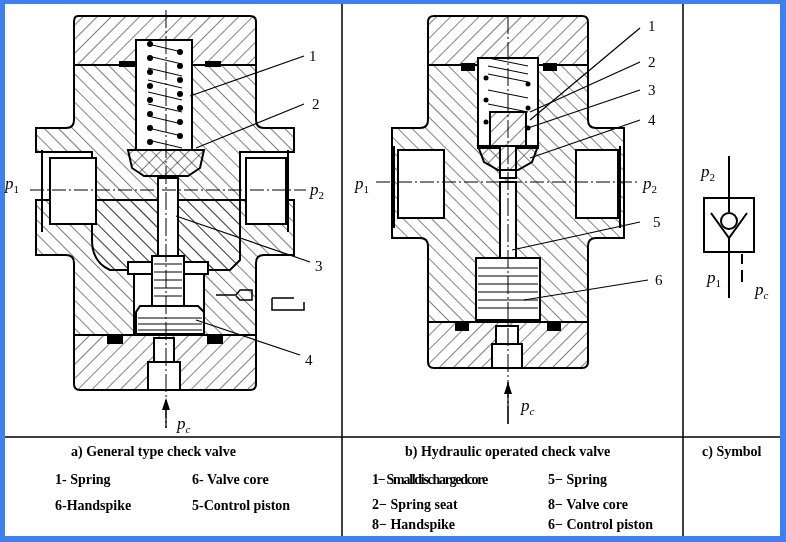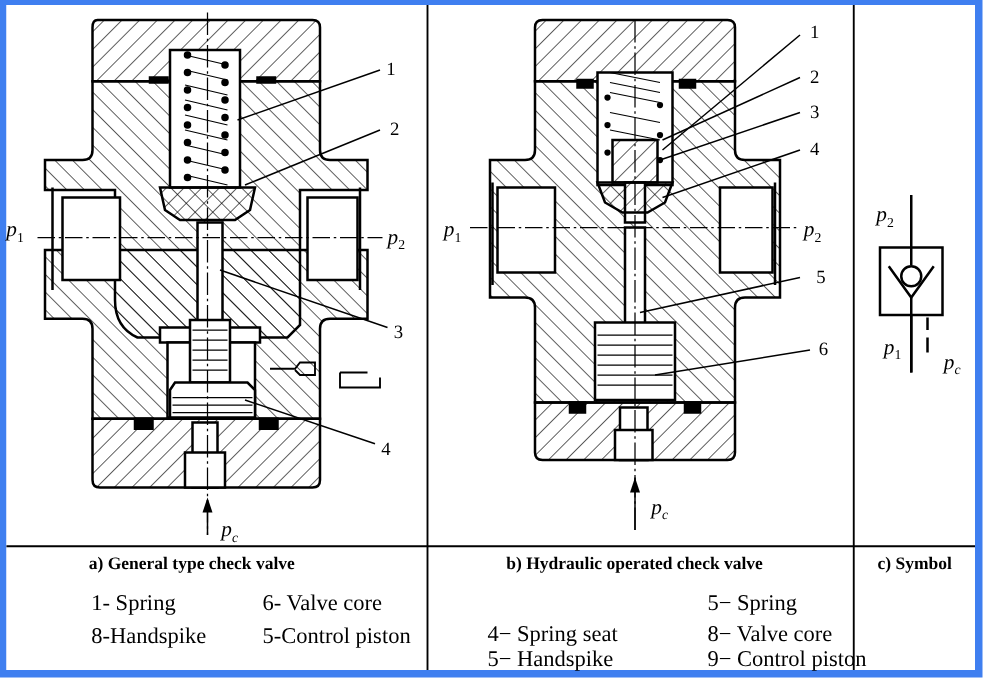--- a/index.html
+++ b/index.html
@@ -1,21 +1,21 @@
 <!DOCTYPE html>
 <html><head>
 <meta charset="utf-8">
 <style>
   html, body { margin:0; padding:0; }
   body { width:786px; height:542px; background:#3f7ff0; position:relative; overflow:hidden; font-family:"Liberation Serif", serif; }
   #frame { position:absolute; left:5px; top:4px; width:775px; height:532px; background:#fff; }
   svg { position:absolute; left:0; top:0; }
   .t { position:absolute; font-family:"Liberation Serif", serif; color:#000; white-space:nowrap; }
   .cap { font-weight:bold; font-size:14px; }
-  .lg { font-weight:normal; font-size:18px;margin-left:18px; }
+  .lg { font-weight:bold; font-size:14px; }
   .lg.sq { letter-spacing:-0.6px; }
 </style>
 </head>
 <body>
 
 <div id="frame">
 
 <svg width="775" height="532" viewBox="5 4 775 532">
   <defs>
     <pattern id="hatchR" patternUnits="userSpaceOnUse" width="10" height="10" patternTransform="rotate(45)">
@@ -195,22 +195,23 @@
 <div class="t" style="left:696px;top:158px;font-size:17px;font-style:italic;"><span>p</span><sub style="font-size:11px;font-style:normal">2</sub></div>
 <div class="t" style="left:702px;top:264px;font-size:17px;font-style:italic;"><span>p</span><sub style="font-size:11px;font-style:normal">1</sub></div>
 <div class="t" style="left:750px;top:276px;font-size:17px;font-style:italic;"><span>p</span><sub style="font-size:11px">c</sub></div>
 
 <div class="t cap" style="left:400px;top:440px;">b) Hydraulic operated check valve</div>
 <div class="t cap" style="left:66px;top:440px;">a) General type check valve</div>
 <div class="t cap" style="left:697px;top:440px;">c) Symbol</div>
 
 <div class="t lg" style="left:50px;top:468px;">1- Spring</div>
 <div class="t lg" style="left:187px;top:468px;">6- Valve core</div>
-<div class="t lg" style="left:50px;top:494px;">8-Handspike</div>
+<div class="t lg" style="left:50px;top:494px;">6-Handspike</div>
 <div class="t lg" style="left:187px;top:494px;">5-Control piston</div>
 
+<div class="t lg sq" style="left:367px;top:468px;letter-spacing:-1.3px;">1− Smalldischargedcore</div>
 <div class="t lg" style="left:543px;top:468px;">5− Spring</div>
-<div class="t lg" style="left:367px;top:493px;">4− Spring seat</div>
+<div class="t lg" style="left:367px;top:493px;">2− Spring seat</div>
 <div class="t lg" style="left:543px;top:493px;">8− Valve core</div>
-<div class="t lg" style="left:367px;top:513px;">5− Handspike</div>
-<div class="t lg" style="left:543px;top:513px;">9− Control piston</div>
+<div class="t lg" style="left:367px;top:513px;">8− Handspike</div>
+<div class="t lg" style="left:543px;top:513px;">6− Control piston</div>
 
 </div>
 
 </body></html>

